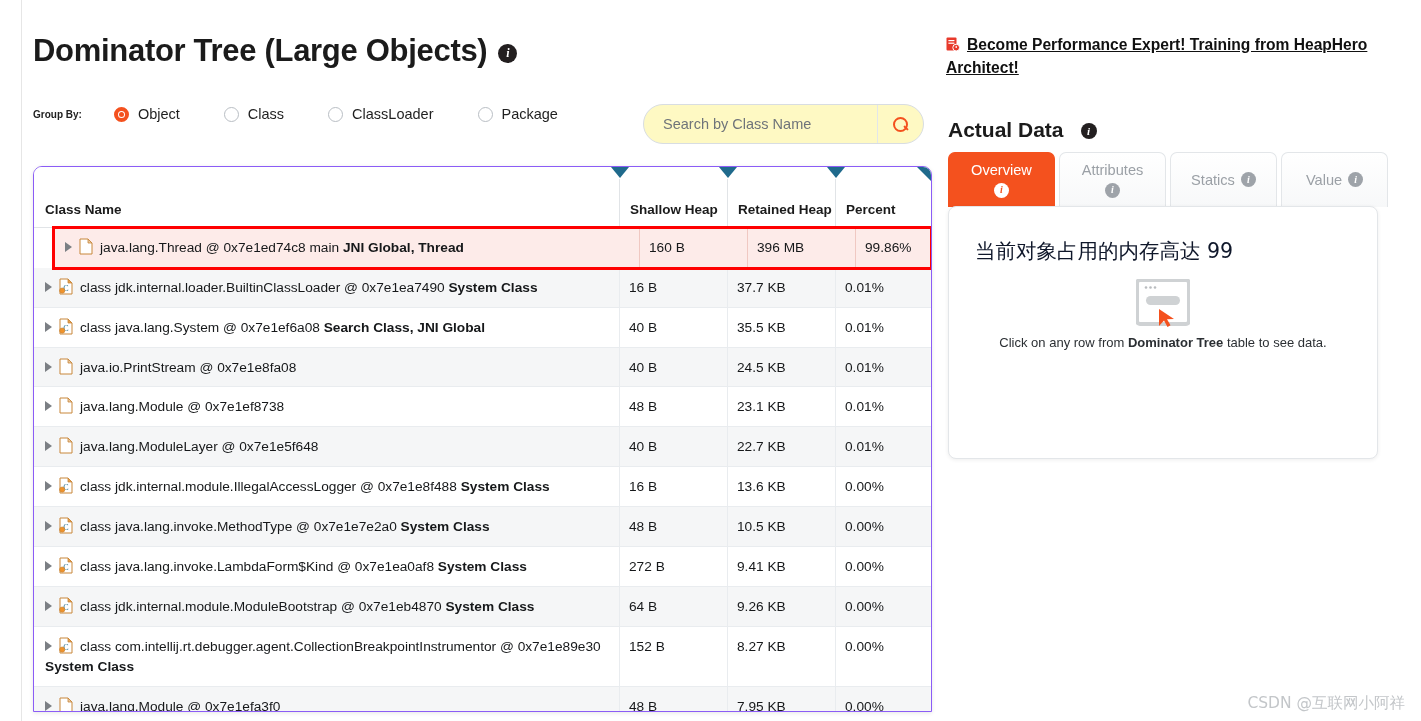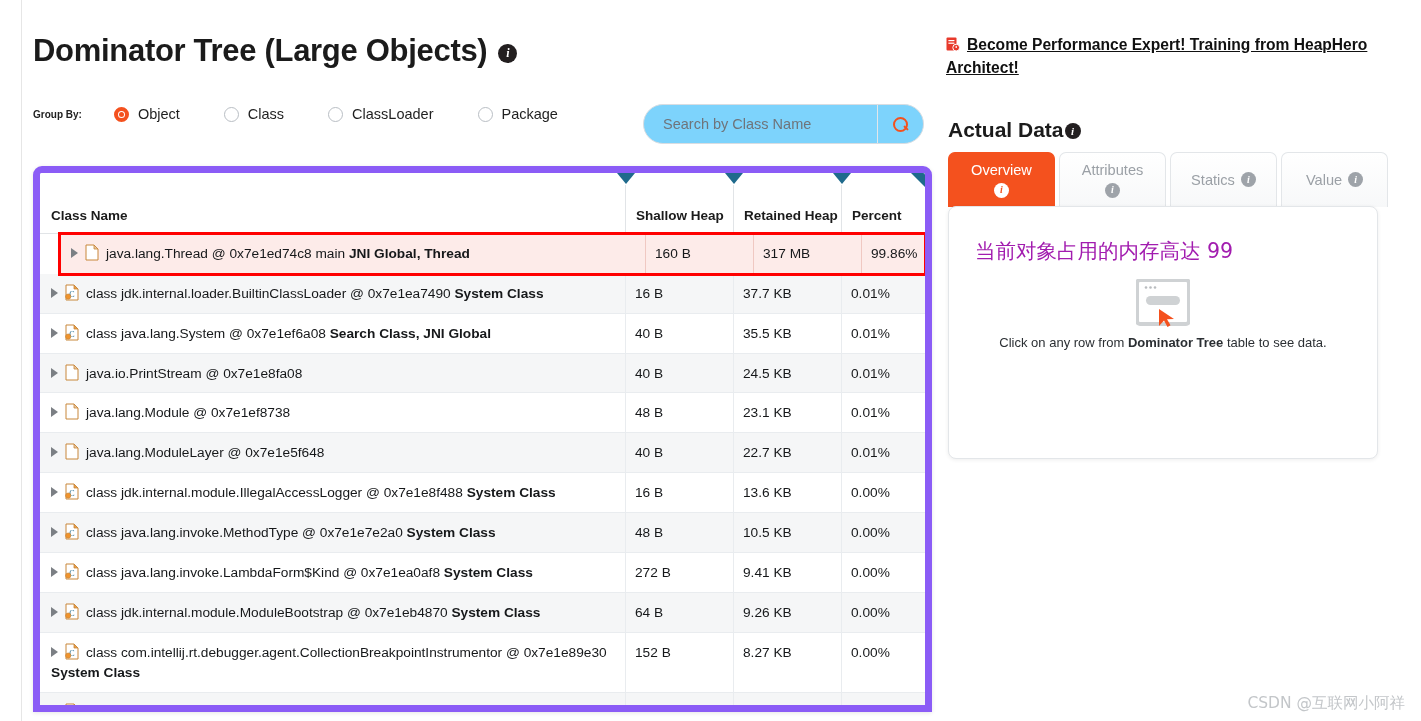--- a/index.html
+++ b/index.html
@@ -46,21 +46,21 @@
     content: ""; position: absolute; left: 50%; top: 50%;
     width: 5px; height: 5px; margin: -2.5px 0 0 -2.5px;
     border-radius: 50%; background: #f4511e;
   }
   .radio-text { margin-left: 9px; font-size: 14.5px; color: #1f1f1f; }
 
   
   .search-wrap {
     position: absolute; left: 621px; top: 104px;
     width: 281px; height: 40px;
-    border: 1px solid #d8dde2; border-radius: 20px; background: #7dd3fc;
+    border: 1px solid #d8dde2; border-radius: 20px; background: #fef9c3;
     display: flex; align-items: center;
   }
   .search-input {
     border: 0; outline: none; background: transparent;
     font-family: "Liberation Sans", sans-serif;
     font-size: 14.5px; color: #6a6f75;
     padding: 0 0 0 19px; flex: 1; height: 100%;
   }
   .search-input::placeholder { color: #6f747a; }
   .search-btn {
@@ -77,21 +77,21 @@
     content: ""; position: absolute; left: 9.5px; top: 10px;
     width: 6px; height: 2px; background: #f4511e;
     transform: rotate(45deg); border-radius: 1px;
   }
 
   
   .table-card {
     position: absolute; left: 11px; top: 166px;
     width: 899px; height: 546px;
     background: #fff;
-    border: 7px solid #8b5cf6;
+    border: 1px solid #8b5cf6;
     border-radius: 9px 9px 0 0;
     box-shadow: 0 1px 4px rgba(0,0,0,0.10);
     overflow: hidden;
   }
   .thead {
     position: relative; height: 61px; background: #fff;
     border-bottom: 1px solid #e1e4e7;
   }
   .th {
     position: absolute; bottom: 9px;
@@ -152,21 +152,21 @@
     line-height: 1.46; text-decoration: underline; cursor: pointer;
   }
   .promo-icon {
     display: inline-block; width: 14px; height: 15px;
     vertical-align: -2px; margin-right: 7px; position: relative;
     text-decoration: none;
   }
   .actual-title {
     position: absolute; left: 2px; top: 118px;
     font-size: 21px; font-weight: bold; color: #1b1b1b;
-    display: flex; align-items: center; gap: 1px;
+    display: flex; align-items: center; gap: 17px;
   }
   .actual-title .info-dark { width: 16px; height: 16px; font-size: 11px; top: 1px; }
 
   .tabs { position: absolute; left: 2px; top: 152px; display: flex; align-items: flex-end; }
   .tab {
     width: 107px; height: 55px; border-radius: 7px 7px 0 0;
     display: flex; flex-direction: column; align-items: center; justify-content: center;
     font-size: 14.6px; line-height: 1.1; cursor: pointer;
     border: 1px solid #e3e6e9; border-bottom: none;
     background: linear-gradient(#ffffff, #f7f8f9);
@@ -185,21 +185,21 @@
   .tab .stack-i { margin-top: 4px; }
 
   .panel {
     position: absolute; left: 2px; top: 206px;
     width: 430px; height: 253px;
     background: #fff; border: 1px solid #e3e6e9; border-radius: 8px;
     box-shadow: 0 1px 4px rgba(0,0,0,0.07);
   }
   .cn-note {
     position: absolute; left: 26px; top: 30px;
-    font-size: 20.5px; color: #a21caf; white-space: nowrap;
+    font-size: 20.5px; color: #0f172a; white-space: nowrap;
     font-family: "DejaVu Sans", sans-serif;
   }
   .placeholder-icon {
     position: absolute; left: 50%; top: 72px;
     transform: translateX(-50%); width: 54px; height: 48px;
   }
   .hint {
     position: absolute; left: 30px; right: 30px; top: 126px;
     text-align: center; font-size: 13px; color: #2b2f33; line-height: 1.48;
   }
@@ -272,21 +272,21 @@
           <div class="row selected" style="outline: rgb(255, 0, 0) solid 3px; outline-offset: -1px; position: relative; z-index: 3;">
             <div class="cell-name">
               <span class="caret"></span>
               <span class="fileicon"><svg width="14" height="17" viewBox="0 0 14 17" xmlns="http://www.w3.org/2000/svg">
                   <path d="M1 1 H9 L13 5 V16 H1 Z" fill="#ffffff" stroke="#c8873a" stroke-width="1"></path>
                   <path d="M9 1 L13 5 H9 Z" fill="#e8c9a0" stroke="#c8873a" stroke-width="0.8"></path>
                 </svg></span>
               <span class="nm">java.lang.Thread @ 0x7e1ed74c8 main <b>JNI Global, Thread</b></span>
             </div>
             <div class="cell-num">160 B</div>
-            <div class="cell-num">317 MB</div>
+            <div class="cell-num">396 MB</div>
             <div class="cell-num">99.86%</div>
           </div>
           <div class="row alt">
             <div class="cell-name">
               <span class="caret"></span>
               <span class="fileicon"><svg width="14" height="17" viewBox="0 0 14 17" xmlns="http://www.w3.org/2000/svg">
                   <path d="M1 1 H9 L13 5 V16 H1 Z" fill="#ffffff" stroke="#c8873a" stroke-width="1"></path>
                   <path d="M9 1 L13 5 H9 Z" fill="#e8a04a" stroke="#c8873a" stroke-width="0.8"></path>
                   <text x="7" y="12.5" font-size="8" font-family="Liberation Serif, serif" fill="#1f6a8c" text-anchor="middle">C</text>
                   <circle cx="3.2" cy="12.6" r="2.6" fill="#f0932b" stroke="#c8873a" stroke-width="0.7"></circle>

